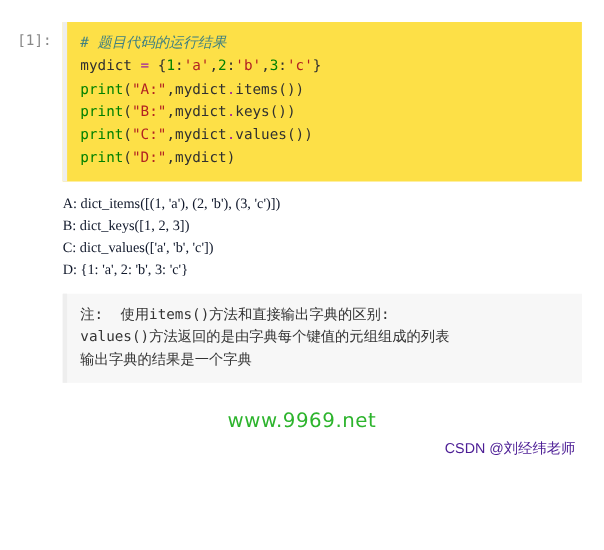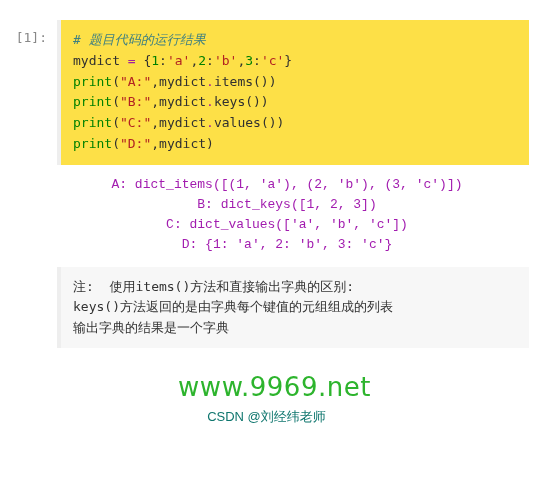--- a/index.html
+++ b/index.html
@@ -26,52 +26,51 @@
       padding: 10px 12px;
       border-left: 4px solid #eee;
       line-height: 1.6;
       white-space: pre;
       font-family: "DejaVu Sans Mono", Consolas, monospace;
     }
     .output-cell {
       padding: 10px 12px 10px 0;
       line-height: 1.55;
       white-space: pre;
-      font-family: Liberation Mono, monospace;
-      color: #a21caf;
-      text-align: center;
+      font-family: Liberation Serif, serif;
+      color: #0f172a;
     }
     .note-cell {
       background: #f7f7f7;
       border-left: 4px solid #eee;
       padding: 10px 12px;
       line-height: 1.55;
       white-space: pre-wrap;
       font-family: "DejaVu Sans Mono", Consolas, monospace;
       margin-top: 2px;
     }
     .tok-comment { color: #408080; font-style: italic; }
     .tok-name { color: #303030; }
     .tok-op { color: #a020a0; }
     .tok-num { color: #008000; }
     .tok-str { color: #b22222; }
     .tok-builtin { color: #008000; }
     .tok-punc { color: #303030; }
     .wm {
       text-align: center;
       color: #2db42d;
-      font-size: 26px;
+      font-size: 18px;
       font-family: "DejaVu Sans", Arial, sans-serif;
       margin-top: 24px;
       font-weight: 400;
       letter-spacing: 0.5px;
     }
     .credit {
-      text-align: center;
-      color: #0f766e;
+      text-align: right;
+      color: #4c1d95;
       font-size: 13px;
       font-family: "Microsoft YaHei", Arial, sans-serif;
       padding-right: 16px;
       margin-top: 6px;
     }
   </style>
 </head>
 <body>
 
 <div class="nb-container">
@@ -84,20 +83,20 @@
 <span class="tok-builtin">print</span><span class="tok-punc">(</span><span class="tok-str">"B:"</span><span class="tok-punc">,</span><span class="tok-name">mydict</span><span class="tok-op">.</span><span class="tok-name">keys</span><span class="tok-punc">())</span>
 <span class="tok-builtin">print</span><span class="tok-punc">(</span><span class="tok-str">"C:"</span><span class="tok-punc">,</span><span class="tok-name">mydict</span><span class="tok-op">.</span><span class="tok-name">values</span><span class="tok-punc">())</span>
 <span class="tok-builtin">print</span><span class="tok-punc">(</span><span class="tok-str">"D:"</span><span class="tok-punc">,</span><span class="tok-name">mydict</span><span class="tok-punc">)</span></div>
 
     <div class="output-cell"><span>A: dict_items([(1, 'a'), (2, 'b'), (3, 'c')])</span>
 <span>B: dict_keys([1, 2, 3])</span>
 <span>C: dict_values(['a', 'b', 'c'])</span>
 <span>D: {1: 'a', 2: 'b', 3: 'c'}</span></div>
 
     <div class="note-cell"><span>注:  使用items()方法和直接输出字典的区别:</span>
-<span>keys()方法返回的是由字典每个键值的元组组成的列表</span>
+<span>values()方法返回的是由字典每个键值的元组组成的列表</span>
 <span>输出字典的结果是一个字典</span></div>
 
   </div>
 </div>
 
 <div class="wm">www.9969.net</div>
 <div class="credit">CSDN @刘经纬老师</div>
 
 </body></html>

